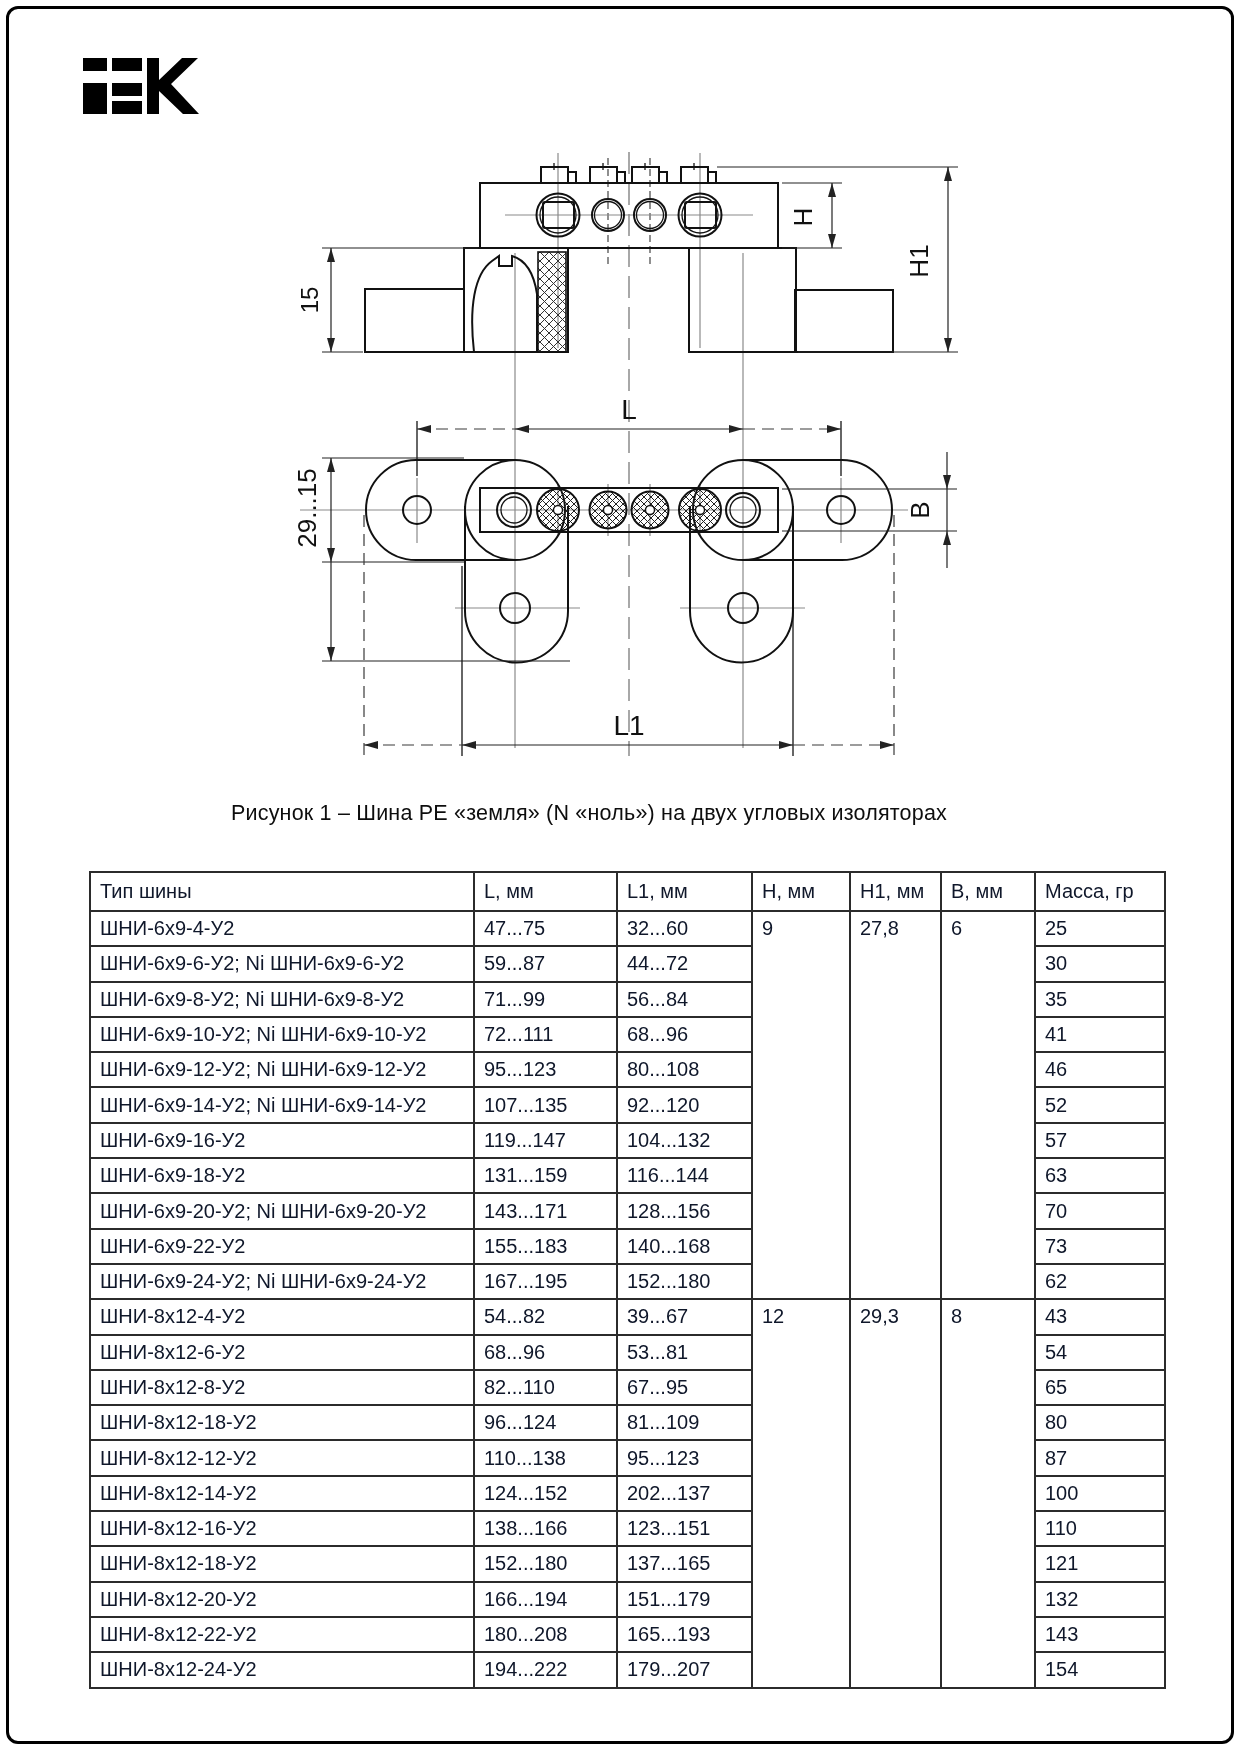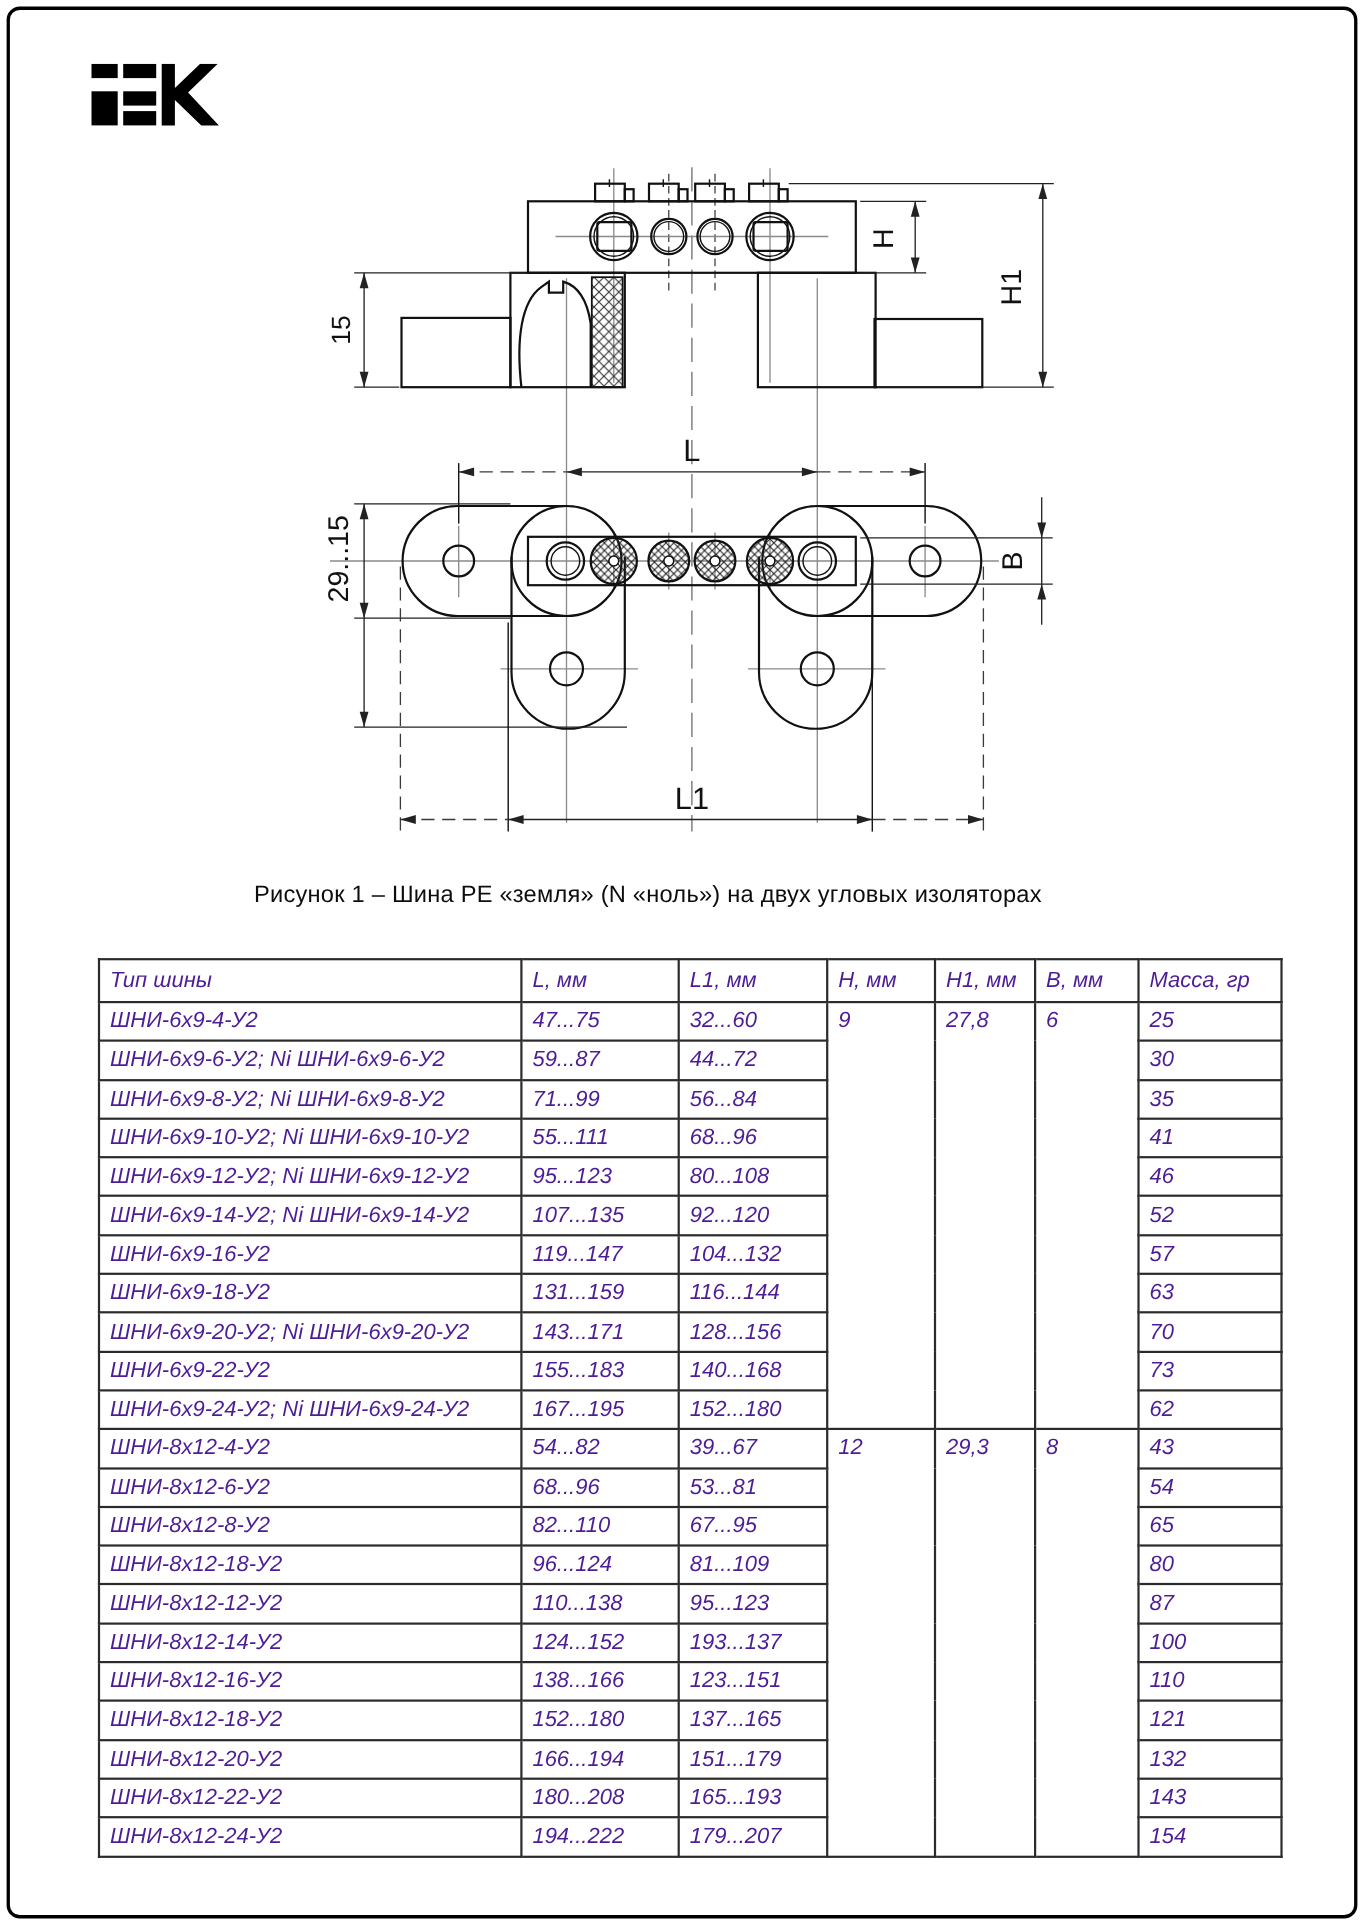--- a/index.html
+++ b/index.html
@@ -22,21 +22,21 @@
   .dimdash{stroke:#3a3a3a;stroke-width:1.2;fill:none;stroke-dasharray:12 7;}
   .ah{fill:#222;stroke:none;}
   .dimtext{font-family:"Liberation Sans", sans-serif;fill:#111;}
   #caption{
     position:absolute;left:89px;top:801px;width:1000px;
     font-size:21.5px;color:#0d0d0d;letter-spacing:0.2px;text-align:center;
   }
   #spec-table{
     position:absolute;left:89px;top:871px;
     border-collapse:collapse;table-layout:fixed;width:1075px;
-    font-size:20px;color:#4c1d95;font-style:italic;
+    font-size:20px;color:#0f172a;
   }
   #spec-table th,#spec-table td{
     border:2px solid #2b2b2b;padding:0 0 0 9px;text-align:left;
     font-weight:normal;white-space:nowrap;overflow:hidden;
   }
   #spec-table th{height:37px;}
   #spec-table td{height:33.3px;}
   #spec-table td.group-cell{vertical-align:top;padding-top:5px;}
 </style>
 </head>
@@ -281,21 +281,21 @@
           <td>30</td>
         </tr>
         <tr>
           <td>ШНИ-6x9-8-У2; Ni ШНИ-6x9-8-У2</td>
           <td>71...99</td>
           <td>56...84</td>
           <td>35</td>
         </tr>
         <tr>
           <td>ШНИ-6x9-10-У2; Ni ШНИ-6x9-10-У2</td>
-          <td>55...111</td>
+          <td>72...111</td>
           <td>68...96</td>
           <td>41</td>
         </tr>
         <tr>
           <td>ШНИ-6x9-12-У2; Ni ШНИ-6x9-12-У2</td>
           <td>95...123</td>
           <td>80...108</td>
           <td>46</td>
         </tr>
         <tr>
@@ -363,21 +363,21 @@
         </tr>
         <tr>
           <td>ШНИ-8x12-12-У2</td>
           <td>110...138</td>
           <td>95...123</td>
           <td>87</td>
         </tr>
         <tr>
           <td>ШНИ-8x12-14-У2</td>
           <td>124...152</td>
-          <td>193...137</td>
+          <td>202...137</td>
           <td>100</td>
         </tr>
         <tr>
           <td>ШНИ-8x12-16-У2</td>
           <td>138...166</td>
           <td>123...151</td>
           <td>110</td>
         </tr>
         <tr>
           <td>ШНИ-8x12-18-У2</td>

